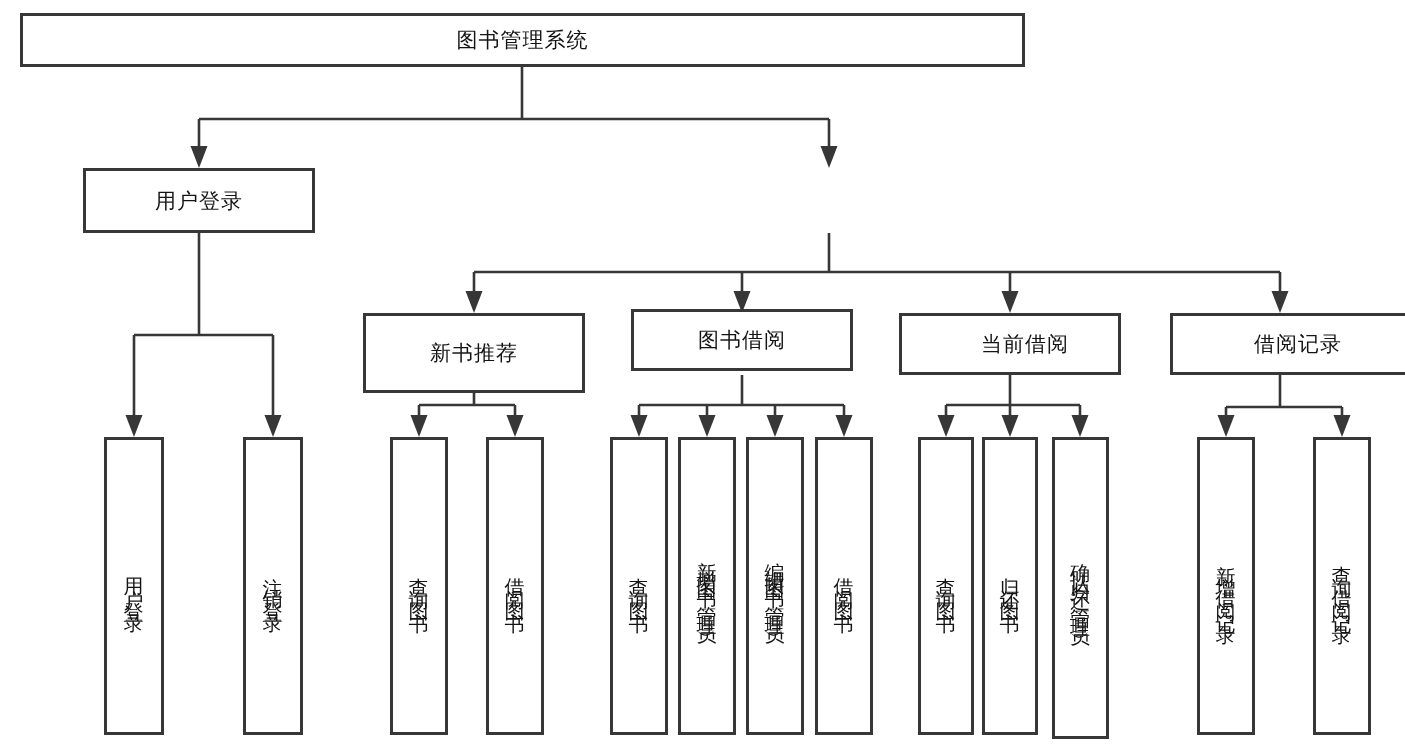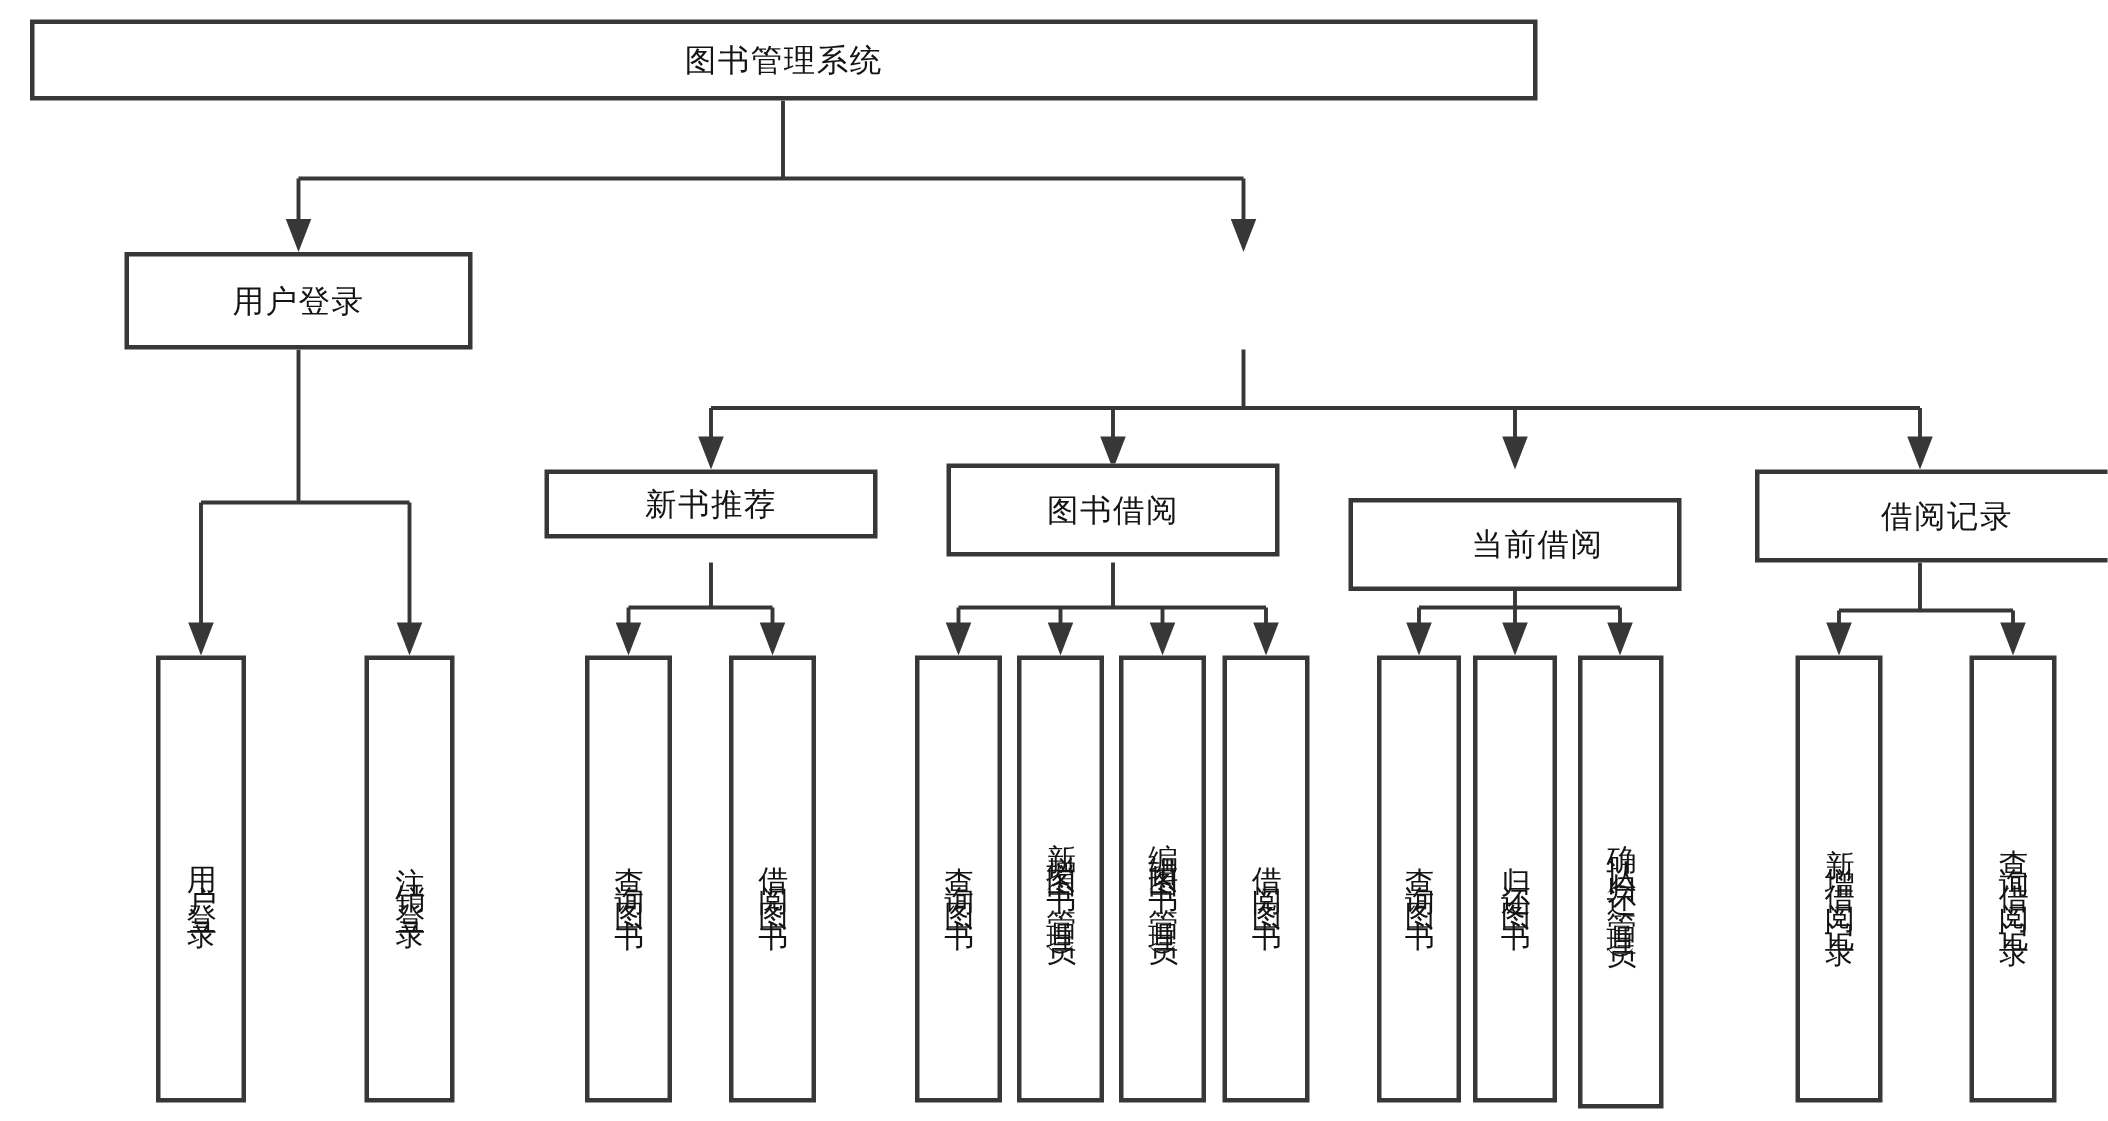--- a/index.html
+++ b/index.html
@@ -100,27 +100,27 @@
   </svg>
 
   <div class="box hbox" style="left:20px; top:13px; width:1005px; height:54px;">
     <span>图书管理系统</span>
   </div>
 
   <div class="box hbox" style="left:83px; top:168px; width:232px; height:65px;">
     <span>用户登录</span>
   </div>
 
-  <div class="box hbox" style="left:363px; top:313px; width:222px; height:46px;">
+  <div class="box hbox" style="left:363px; top:313px; width:222px; height:80px;">
     <span>新书推荐</span>
   </div>
   <div class="box hbox" style="left:631px; top:309px; width:222px; height:62px;">
     <span>图书借阅</span>
   </div>
-  <div class="box hbox" style="left:899px; top:332px; width:222px; height:62px;padding-left:30px;">
+  <div class="box hbox" style="left:899px; top:313px; width:222px; height:62px;padding-left:30px;">
     <span>当前借阅</span>
   </div>
   <div class="box hbox" style="left:1170px; top:313px; width:256px; height:62px;">
     <span>借阅记录</span>
   </div>
 
   <div class="box vbox" style="left:104px; top:437px; width:60px; height:298px;">
     <span>用户登录</span>
   </div>
   <div class="box vbox" style="left:243px; top:437px; width:60px; height:298px;">

